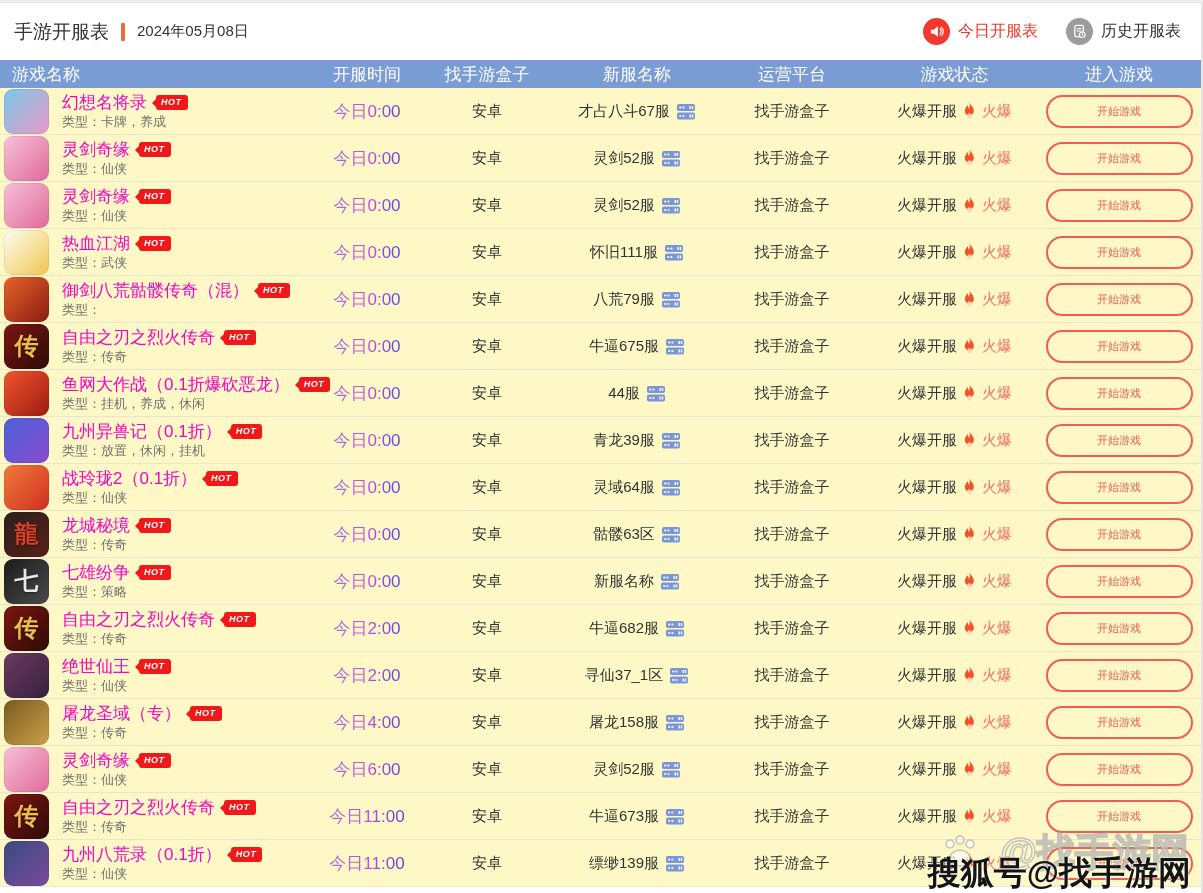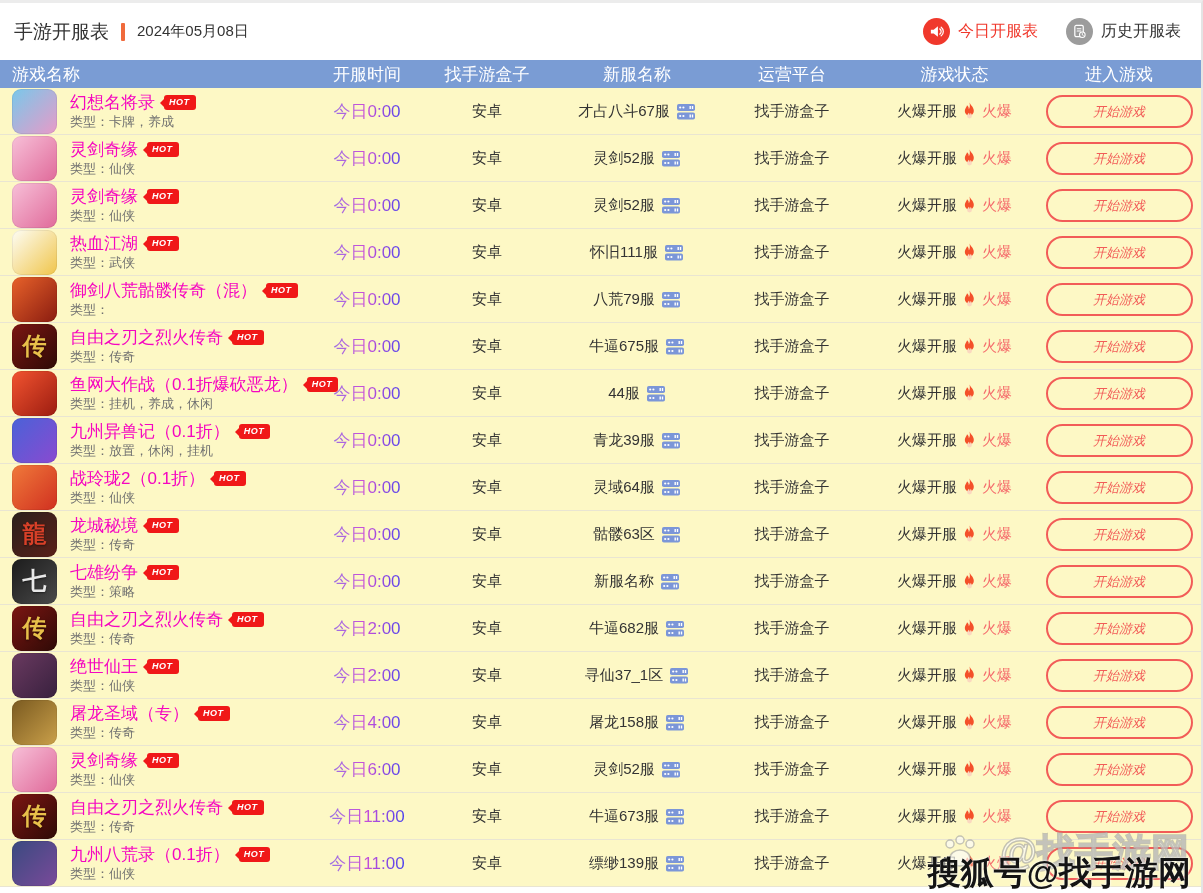--- a/index.html
+++ b/index.html
@@ -21,38 +21,38 @@
   .circle-icon.red{ background:#f0382c; }
   .circle-icon.gray{ background:#9c9c9c; }
   
   .grid-cols{ display:grid; grid-template-columns:322px 90px 150px 150px 160px 165px 1fr; align-items:center; }
   .thead{ height:28px; background:#7a9cd4; color:#fff; font-size:17px; }
   .thead .hcell{ text-align:center; }
   .thead .hcell:first-child{ text-align:left; padding-left:12px; }
   .row{ height:47px; background:#fdf8c5; border-bottom:1px solid #e9e5d2; }
   .cell{ text-align:center; font-size:15px; color:#333; }
   
-  .cell.game{ display:flex; align-items:center; gap:13px; padding-left:12px; text-align:left; }
+  .cell.game{ display:flex; align-items:center; gap:13px; padding-left:4px; text-align:left; }
   .game-icon{ width:45px; height:45px; border-radius:9px; flex:0 0 auto; display:flex; align-items:center; justify-content:center; cursor:pointer; box-shadow:0 0 0 1px rgba(0,0,0,0.06) inset; }
   .icon-glyph{ font-size:24px; font-weight:bold; color:#fff; text-shadow:0 1px 2px rgba(0,0,0,0.5); }
   .name-line{ display:flex; align-items:center; line-height:1; }
   .game-name{ font-size:17px; color:#f505c0; cursor:pointer; white-space:nowrap; }
   .hot-badge{ position:relative; margin-left:9px; background:#f01818; color:#fff; font-size:9px; font-weight:bold; font-style:italic; padding:3px 6px 3px 5px; border-radius:3px; line-height:1; letter-spacing:0.5px; }
   .hot-badge::before{ content:""; position:absolute; left:-4px; top:50%; transform:translateY(-50%); border:4px solid transparent; border-right:4px solid #f01818; border-left:none; }
   .type-line{ font-size:13px; color:#707070; margin-top:4px; line-height:1; }
   
   .cell.time{ font-size:17px; background:linear-gradient(90deg,#8f7ae6 0%,#c94fd8 48%,#3440f2 100%); -webkit-background-clip:text; background-clip:text; color:transparent; }
   
   .cell.server{ display:flex; align-items:center; justify-content:center; gap:6px; cursor:pointer; }
   
   .cell.status{ display:flex; align-items:center; justify-content:center; gap:5px; }
   .status-tag{ color:#f56c6c;font-family:Liberation Serif, serif; }
   
   .cell.enter{ display:flex; justify-content:center; }
-  .start-btn{ width:147px; height:33px; border:2px solid #f25c58; border-radius:17px; background:transparent; color:#f25c58; font-size:13px; font-family:inherit; cursor:pointer; line-height:1;font-style:italic; }
+  .start-btn{ width:147px; height:33px; border:2px solid #f25c58; border-radius:17px; background:transparent; color:#f25c58; font-size:11px; font-family:inherit; cursor:pointer; line-height:1; }
   
   .wm-light{ position:absolute; top:824px; right:12px; display:flex; align-items:center; gap:20px; font-size:38px; font-weight:bold; color:rgba(252,252,252,0.62); -webkit-text-stroke:1.5px rgba(150,150,150,0.55); pointer-events:none; white-space:nowrap; }
   .wm-dark{ position:absolute; top:848px; right:10px; font-size:33px; font-weight:bold; color:#141414; text-shadow:0 0 3px rgba(255,255,255,0.85), 0 0 1px rgba(255,255,255,0.9); pointer-events:none; white-space:nowrap; }
 </style>
 </head>
 <body>
 
 <div class="page">
 
   <div class="topbar">

